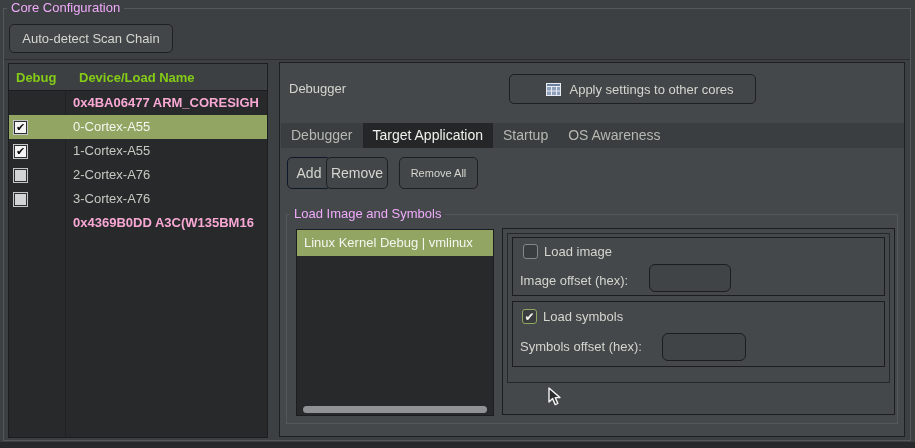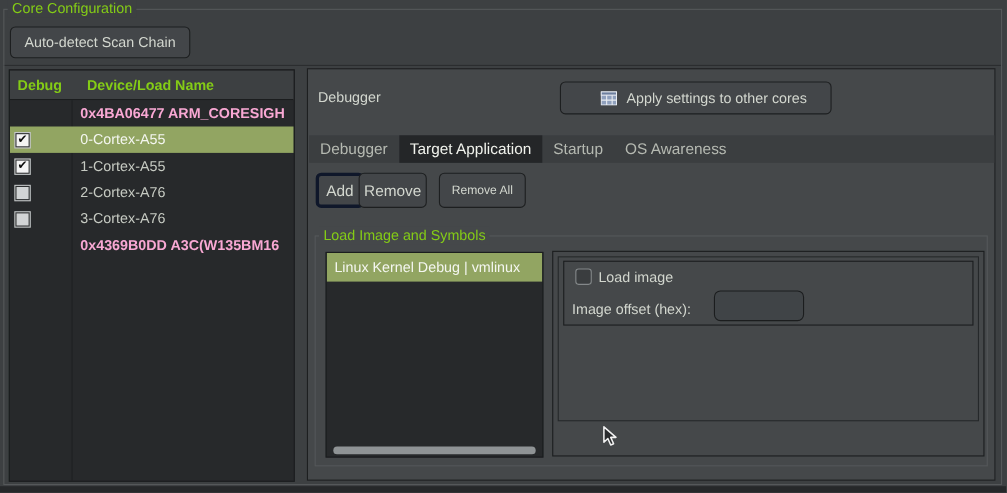--- a/index.html
+++ b/index.html
@@ -9,21 +9,21 @@
     font-size: 13px;
     color: #d2d6ce;
     background: #3d4042;
   }
   #stage { position: relative; width: 915px; height: 448px; overflow: hidden; background:#3d4042; }
 
   
   .groupbox { position: absolute; border: 1px solid #55585a; }
   #core-group { left: 3px; top: 8px; width: 908px; height: 433px; }
   .group-label { position: absolute; top: -9px; left: 3px; padding: 0 4px; line-height: 16px;
-                 background: #3d4042; color: #84cc16; white-space: nowrap; }
+                 background: #3d4042; color: #f0abfc; white-space: nowrap; }
 
   #bottom-strip { position:absolute; left:0; top:442px; width:915px; height:6px; background:#26282a; }
   #splitter-line { position:absolute; left:3px; top:59px; width:908px; height:1px; background:#2b2d2f; }
 
   
   .btn { position: absolute; display: flex; align-items: center; justify-content: center;
          background: #434649; border: 1px solid #1d1f20; border-radius: 5px;
          color: #d3d7cf; cursor: default; white-space: nowrap; }
 
   #autodetect-btn { left: 9px; top: 24px; width: 164px; height: 29px; }
@@ -57,21 +57,21 @@
   #debugger-select svg { flex: none; }
   #apply-btn { left: 229px; top: 11px; width: 247px; height: 30px; gap: 8px; padding-left: 15px; }
 
   
   #tab-strip { position: absolute; left: 1px; top: 60px; width: 623px; height: 25px;
                background: #3b3e40; display: flex; }
   .tab { height: 25px; line-height: 25px; padding: 0 10px; font-size: 14px; color: #b5b9b1; white-space: nowrap; }
   .tab.selected { background: #242628; color: #f0f2ec; }
 
   
-  #add-btn { left: 7px; top: 94px; width: 44px; height: 32px; border: 3px solid #0f172a; font-size: 14px; }
+  #add-btn { left: 7px; top: 94px; width: 44px; height: 32px; border: 1px solid #0f172a; font-size: 14px; }
   #remove-btn { left: 46px; top: 94px; width: 62px; height: 32px; font-size: 14px; }
   #removeall-btn { left: 119px; top: 94px; width: 79px; height: 32px; font-size: 11px; }
 
   
   #load-group { left: 6px; top: 151px; width: 612px; height: 210px; background: #45484a; }
   #load-group > .group-label { background: #45484a; }
 
   #image-list { position: absolute; left: 9px; top: 14px; width: 198px; height: 187px;
                 background: #27292b; border: 1px solid #1b1d1e; overflow: hidden; }
   .list-item { height: 26px; line-height: 26px; padding-left: 7px; white-space: nowrap; overflow: hidden; }
@@ -208,20 +208,26 @@
       <div id="detail-panel">
         <div id="detail-inner">
 
           <div id="load-image-panel" class="opt-panel">
             <span id="li-cb" class="cb"></span>
             <span id="li-label" class="cb-label">Load image</span>
             <span id="li-off-label" class="offset-label">Image offset (hex):</span>
             <input id="li-input" class="offset-input" value="" style="">
           </div>
 
+          <div id="load-symbols-panel" class="opt-panel">
+            <span id="ls-cb" class="cb checked"></span>
+            <span id="ls-label" class="cb-label">Load symbols</span>
+            <span id="ls-off-label" class="offset-label">Symbols offset (hex):</span>
+            <input id="ls-input" class="offset-input" value="" style="">
+          </div>
 
         </div>
       </div>
     </div>
   </div>
 
   <svg id="cursor" width="14" height="20" viewBox="0 0 14 20">
     <polygon points="1,1 1,15 4.6,11.6 7.2,17.6 9.8,16.4 7.2,10.6 12,10.6" fill="#2a2c2e" stroke="#f2f2f2" stroke-width="1.4" stroke-linejoin="round"></polygon>
   </svg>
 

